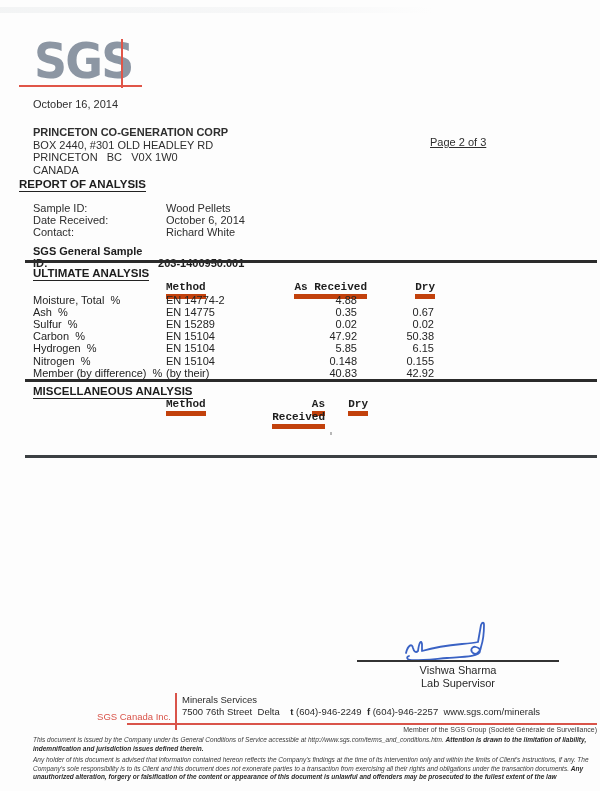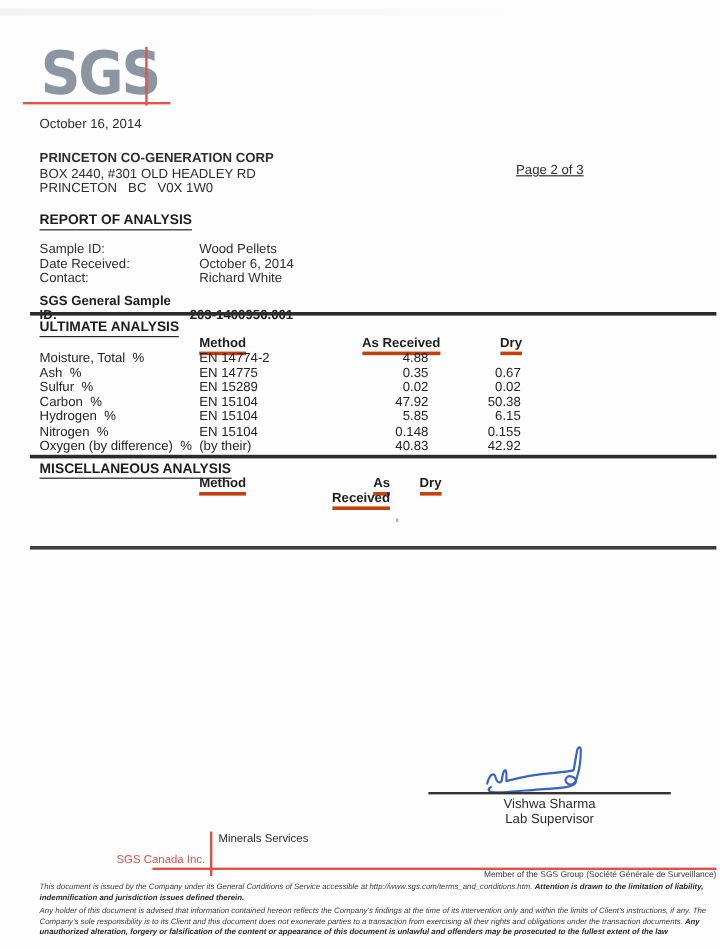--- a/index.html
+++ b/index.html
@@ -23,21 +23,21 @@
   .logo-vline { position:absolute; left:121px; top:39px; width:2px; height:49px; background:#e05548; }
   .logo-hline { position:absolute; left:19px; top:85px; width:123px; height:2px; background:#e05548; }
 
   .date { position:absolute; left:33px; top:98px; font-size:11px;text-align:right; }
 
   .recipient { position:absolute; left:33px; top:126px; font-size:11px; line-height:12.5px; }
   .recipient .name { font-weight:bold; }
   .pre { white-space:pre; }
   .page-label { position:absolute; left:430px; top:136px; font-size:11px;text-decoration:underline; }
 
-  .report-title { position:absolute; left:33px; top:178px; font-size:11.5px; font-weight:bold;
+  .report-title { position:absolute; left:19px; top:178px; font-size:11.5px; font-weight:bold;
     border-bottom:1.5px solid #222; padding-bottom:1px; color:#1d1d1d; }
 
   .sample-info { position:absolute; left:33px; top:202px; font-size:11px; line-height:12.2px; }
   .sample-info .row { display:flex; }
   .sample-info .lbl { width:133px; flex:none; }
   .sgs-id { position:absolute; left:33px; top:245px; font-size:11px; font-weight:bold; color:#1d1d1d; }
   .sgs-id .lbl { display:inline-block; width:122px; }
 
   .rule { position:absolute; left:25px; width:572px; background:#2b2b2b; }
   .rule1 { top:260px; height:3px; }
@@ -50,21 +50,21 @@
   .misc-title { top:385px; }
 
   .tbl { position:absolute; left:33px; width:534px; font-size:11px; color:#242424; }
   .tbl-ult { top:280px; }
   .tbl-misc { top:397px; }
   .tr { display:grid; line-height:12.1px; }
   .tbl-ult .tr { grid-template-columns:133px 96px 105px 68px; }
   .tbl-misc .tr { grid-template-columns:133px 96px 63px 43px; }
   .tr.head { margin-bottom:1px; }
   .hdr { font-weight:bold; color:#1d1d1d; }
-  .hdr span { border-bottom:3px solid #c2410c; padding-bottom:0.5px; }
+  .hdr span { border-bottom:5px solid #c2410c; padding-bottom:0.5px;font-family:Liberation Mono, monospace; }
   .c3, .c4 { text-align:right; }
   .c3.val { padding-right:10px; }
   .c4.val { padding-right:1px; }
   .c1 { white-space:pre; }
 
   
   .sig-svg { position:absolute; left:392px; top:613px; }
   .sig-line { position:absolute; left:357px; top:660px; width:202px; height:1.5px; background:#333; }
   .sig-block { position:absolute; left:357px; top:664px; width:202px; text-align:center;
     font-size:11px; line-height:13px; color:#2a2a2a; }
@@ -95,20 +95,21 @@
   <div class="logo-text">SGS</div>
   <div class="logo-vline"></div>
   <div class="logo-hline"></div>
 
   <div class="date">October 16, 2014</div>
 
   <div class="recipient">
     <div class="name">PRINCETON CO-GENERATION CORP</div>
     <div>BOX 2440, #301 OLD HEADLEY RD</div>
     <div class="pre">PRINCETON   BC   V0X 1W0</div>
+    <div>CANADA</div>
   </div>
   <div class="page-label">Page 2 of 3</div>
 
   <div class="report-title">REPORT OF ANALYSIS</div>
 
   <div class="sample-info">
     <div class="row">
       <span class="lbl">Sample ID:</span>
       <span>Wood Pellets</span>
     </div>
@@ -168,21 +169,21 @@
       <div class="c3 val">5.85</div>
       <div class="c4 val">6.15</div>
     </div>
     <div class="tr">
       <div class="c1">Nitrogen  %</div>
       <div class="c2">EN 15104</div>
       <div class="c3 val">0.148</div>
       <div class="c4 val">0.155</div>
     </div>
     <div class="tr">
-      <div class="c1">Oxygen (by difference)  %</div>
+      <div class="c1">Member (by difference)  %</div>
       <div class="c2">(by their)</div>
       <div class="c3 val">40.83</div>
       <div class="c4 val">42.92</div>
     </div>
   </div>
 
   <div class="rule rule2"></div>
 
   <div class="section-title misc-title">MISCELLANEOUS ANALYSIS</div>
 
@@ -207,19 +208,20 @@
   </svg>
   <div class="sig-line"></div>
   <div class="sig-block">
     <div>Vishwa Sharma</div>
     <div>Lab Supervisor</div>
   </div>
 
   <div class="ftr-company">SGS Canada Inc.</div>
   <div class="ftr-vline"></div>
   <div class="ftr-division">Minerals Services</div>
+  <div class="ftr-contact"><span>7500 76th Street  Delta</span><span>    </span><b>t</b><span> </span><span>(604)-946-2249</span><span>  </span><b>f</b><span> </span><span>(604)-946-2257</span><span>  </span><span>www.sgs.com/minerals</span></div>
   <div class="ftr-hline"></div>
   <div class="ftr-member">Member of the SGS Group (Société Générale de Surveillance)</div>
 
   <div class="legal legal1"><span>This document is issued by the Company under its General Conditions of Service accessible at http://www.sgs.com/terms_and_conditions.htm. </span><b>Attention is drawn to the limitation of liability, indemnification and jurisdiction issues defined therein.</b></div>
   <div class="legal legal2"><span>Any holder of this document is advised that information contained hereon reflects the Company's findings at the time of its intervention only and within the limits of Client's instructions, if any. The Company's sole responsibility is to its Client and this document does not exonerate parties to a transaction from exercising all their rights and obligations under the transaction documents. </span><b>Any unauthorized alteration, forgery or falsification of the content or appearance of this document is unlawful and offenders may be prosecuted to the fullest extent of the law</b></div>
 
 </div>
 
 </body></html>

